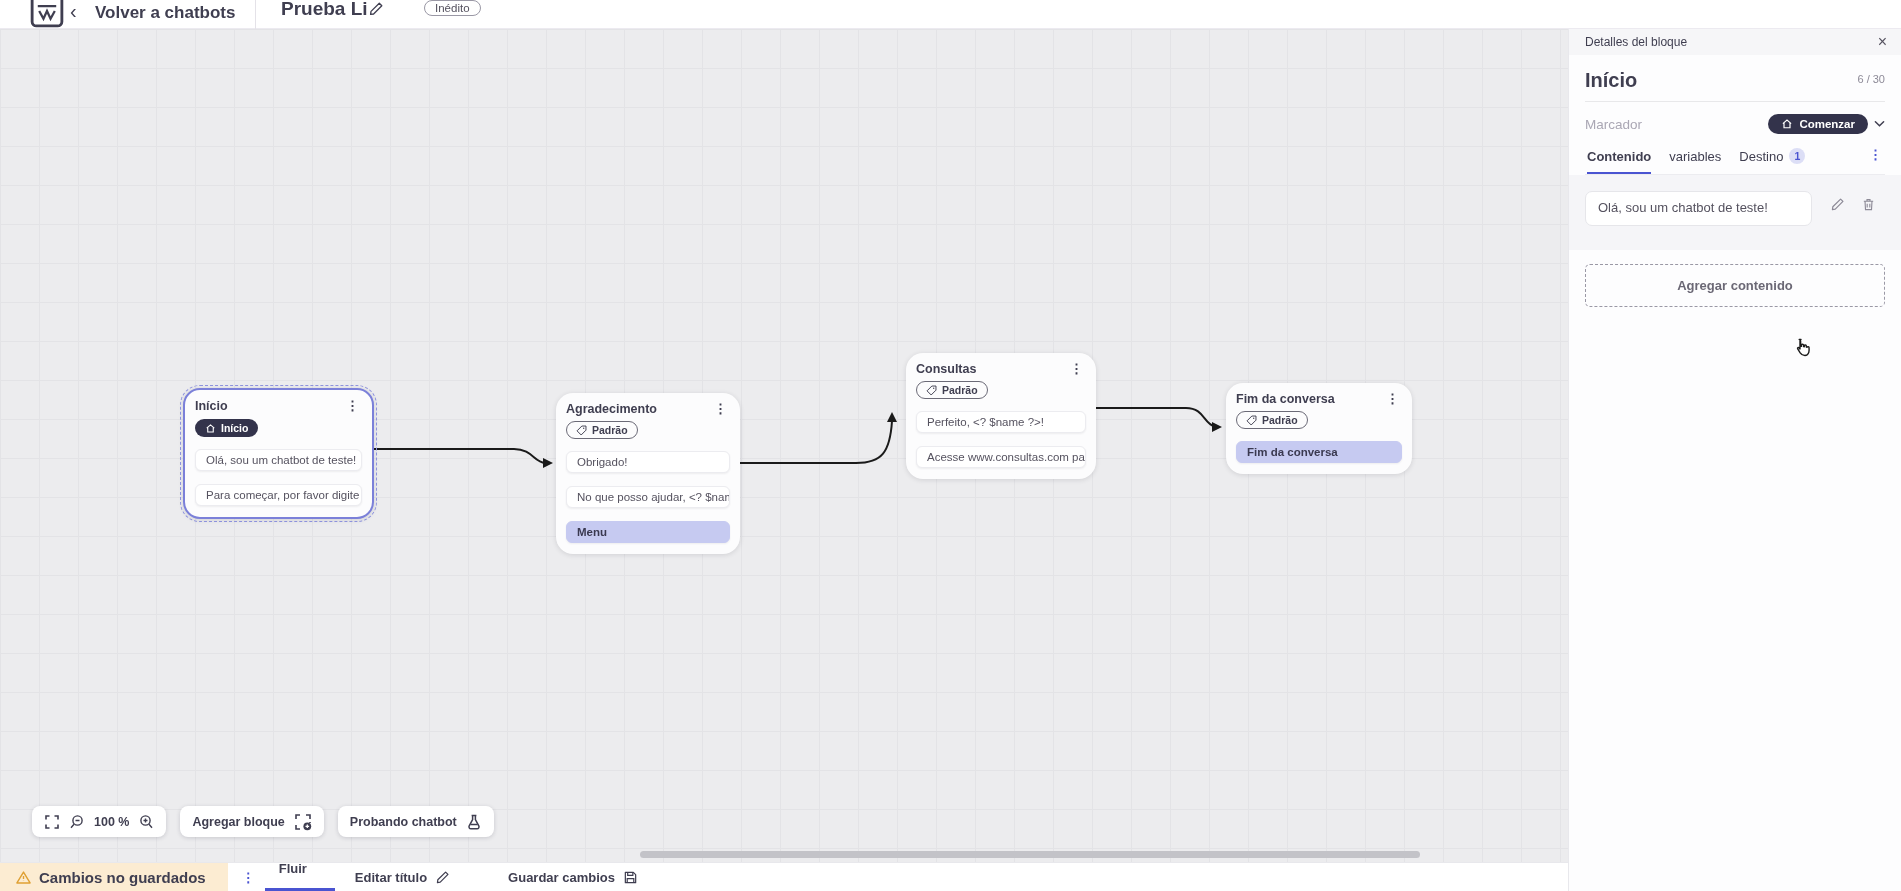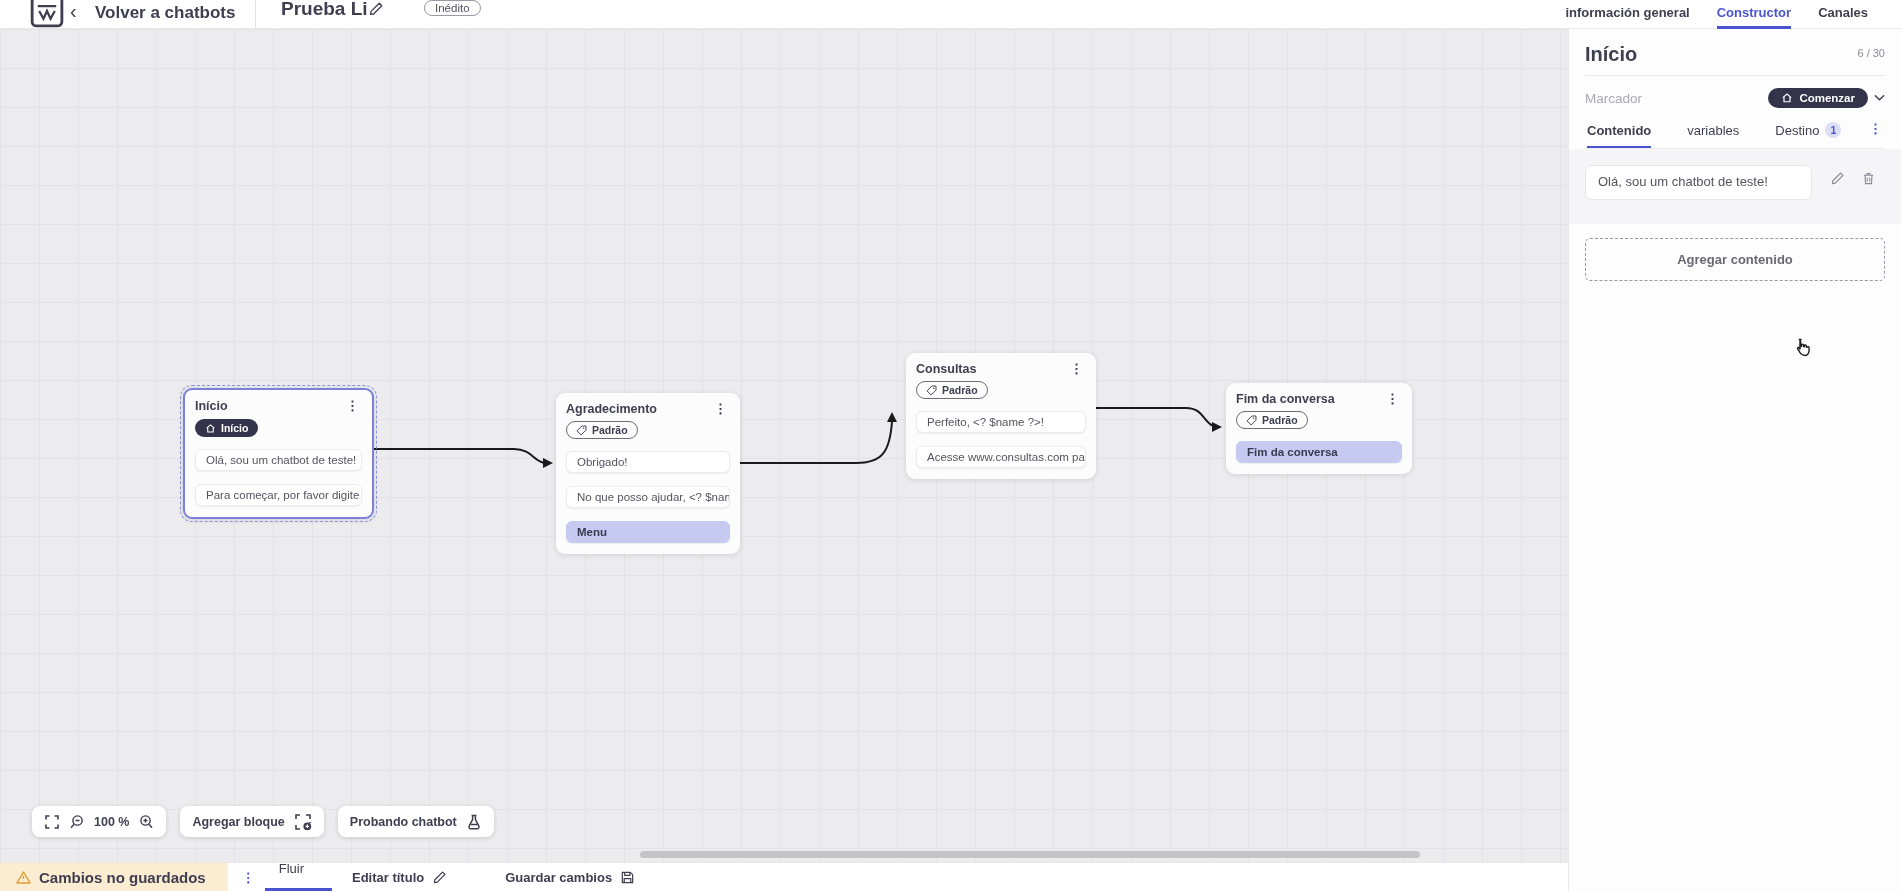--- a/index.html
+++ b/index.html
@@ -18,21 +18,21 @@
   .top-tabs { position:absolute; right:33px; top:0; height:29px; display:flex; gap:27px; align-items:center; }
   .top-tab { font-size:13px; font-weight:bold; color:#3f3e50; height:29px; line-height:26px; cursor:pointer; border-bottom:3px solid transparent; }
   .top-tab.active { color:#4a54d1; border-bottom:3px solid #4a54d1; }
 
   
   .canvas { position:absolute; left:0; top:29px; right:333px; bottom:29px; background-color:#ececee;
     background-image:linear-gradient(#e3e3e6 1px, transparent 1px),linear-gradient(90deg,#e3e3e6 1px, transparent 1px);
     background-size:39px 39px; overflow:hidden; }
   .edges { position:absolute; left:0; top:0; width:1568px; height:833px; pointer-events:none; }
 
-  .node { position:absolute; background:#fcfcfd; border-radius:9px; box-shadow:0 1px 5px rgba(40,40,60,.14); padding:9px 10px 11px; }
+  .node { position:absolute; background:#fcfcfd; border-radius:17px; box-shadow:0 1px 5px rgba(40,40,60,.14); padding:9px 10px 11px; }
   .node.selected { border:2px solid #7b80d9; outline:1px dashed #8d92dd; outline-offset:2px; }
   .node-head { display:flex; justify-content:space-between; align-items:flex-start; }
   .node-title { font-size:12.5px; font-weight:bold; color:#3f3e50; }
   .kebab { color:#3f3e50; font-size:13px; font-weight:bold; line-height:1; letter-spacing:0; cursor:pointer; padding:0 3px; }
   .badge-dark { display:inline-flex; align-items:center; gap:5px; background:#33334b; color:#fff; border-radius:999px; font-size:10.5px; font-weight:bold; padding:3px 10px; margin-top:6px; }
   .badge-outline { display:inline-flex; align-items:center; gap:5px; background:#fcfcfd; border:1px solid #6b6a77; color:#3f3e50; border-radius:999px; font-size:10.5px; font-weight:bold; padding:2px 9px; margin-top:5px; }
   .node-items { margin-top:11px; display:flex; flex-direction:column; gap:13px; }
   .node-item { background:#fff; border:1px solid #ececf0; box-shadow:0 1px 2px rgba(40,40,60,.07); border-radius:6px; padding:4px 10px; font-size:11.5px; color:#55525f; white-space:nowrap; overflow:hidden; }
   .node-item.hl { background:#c6caf1; border-color:#c6caf1; color:#3a3950; font-weight:bold; }
 
@@ -50,38 +50,38 @@
   .panel-body { padding:14px 16px 0; }
   .block-title-row { display:flex; justify-content:space-between; align-items:flex-start; }
   .block-title { font-size:20px; font-weight:bold; color:#3f3e50; }
   .char-counter { font-size:11px; color:#8d8a97; margin-top:4px; }
   .panel-hr { border:none; border-top:1px solid #e8e8ea; margin:9px 0 12px; }
   .marker-row { display:flex; justify-content:space-between; align-items:center; }
   .marker-label { font-size:13.5px; color:#aaa7b4; }
   .marker-right { display:flex; align-items:center; gap:6px; }
   .marker-pill { display:inline-flex; align-items:center; gap:6px; background:#33334b; color:#fff; border-radius:999px; font-size:11.5px; font-weight:bold; padding:4px 13px; cursor:pointer; }
   .chev { width:11px; height:8px; color:#3f3e50; cursor:pointer; }
-  .panel-tabs { display:flex; align-items:center; gap:36px; margin-top:14px; border-bottom:1px solid #ececf0; padding:0 0 0 2px; position:relative; }
+  .panel-tabs { display:flex; align-items:center; gap:18px; margin-top:14px; border-bottom:1px solid #ececf0; padding:0 0 0 2px; position:relative; }
   .panel-tab { font-size:13px; color:#3f3e50; padding-bottom:8px; border-bottom:2px solid transparent; cursor:pointer; display:flex; align-items:center; gap:6px; }
   .panel-tab.active { font-weight:bold; border-bottom:2px solid #4a54d1; }
   .tab-badge { background:#dcdef6; color:#4a54d1; font-size:10.5px; font-weight:bold; width:16px; height:16px; border-radius:50%; display:inline-flex; align-items:center; justify-content:center; }
   .panel-tabs .kebab { position:absolute; right:0; top:0; color:#4a54d1; }
   .content-section { background:#f5f5f8; margin:0 -16px; padding:16px 16px 14px; }
   .content-row { display:flex; align-items:flex-start; gap:10px; margin-bottom:10px; }
   .content-card { flex:0 0 227px; background:#fff; border:1px solid #e6e6ea; border-radius:7px; padding:7px 12px; font-size:13px; color:#55525f; line-height:1.45; }
   .row-icons { display:flex; gap:16px; margin-top:6px; margin-left:8px; }
   .mini-icon { width:15px; height:15px; color:#8d8a97; cursor:pointer; }
   .add-content { margin:14px 0 0; border:1.5px dashed #9a98a5; border-radius:5px; height:43px; display:flex; align-items:center; justify-content:center; font-size:13px; font-weight:bold; color:#6b6875; cursor:pointer; }
 
   
   .bottombar { position:absolute; left:0; bottom:0; width:1568px; height:29px; background:#fff; border-top:1px solid #e8e8ec; display:flex; align-items:stretch; z-index:40; }
   .unsaved { background:#fcecd2; display:flex; align-items:center; gap:8px; padding:0 22px 0 16px; font-size:15px; font-weight:bold; color:#3f3e50; }
   .warn-icon { width:15px; height:15px; }
   .bb-kebab { display:flex; align-items:center; padding:0 10px 0 14px; color:#4a54d1; font-size:13px; font-weight:bold; cursor:pointer; }
-  .bb-tab { display:flex; align-items:center; padding:0 28px 14px 14px; font-size:13px; font-weight:normal; color:#3f3e50; border-bottom:3px solid #4a54d1; cursor:pointer; }
+  .bb-tab { display:flex; align-items:center; padding:0 28px 14px 14px; font-size:13px; font-weight:bold; color:#3f3e50; border-bottom:3px solid #4a54d1; cursor:pointer; }
   .bb-link { display:flex; align-items:center; gap:8px; padding:0 20px; font-size:13px; font-weight:bold; color:#3f3e50; cursor:pointer; }
   .bb-link .mini-icon { color:#3f3e50; margin-top:1px; }
 
   .cursor-hand { position:absolute; left:1792px; top:336px; width:24px; height:26px; z-index:60; }
 </style>
 </head>
 <body>
 
 <div class="page">
 
@@ -91,25 +91,20 @@
       <path d="M5.5 8.5h13M6.5 12l3 5.5 2.5-5.5 2.5 5.5 3-5.5" stroke="#3f3e50" stroke-width="1.6" fill="none"></path>
     </svg>
     <span class="back-btn">‹</span>
     <span class="back-label">Volver a chatbots</span>
     <div class="tb-divider"></div>
     <span class="flow-title">Prueba Li</span>
     <svg class="title-pencil" viewBox="0 0 16 16">
       <path d="M11.3 2.2l2.5 2.5L5.6 13l-3 .4.4-3z" fill="none" stroke="currentColor" stroke-width="1.3" stroke-linejoin="round"></path>
     </svg>
     <span class="status-pill">Inédito</span>
-    <div class="top-tabs">
-      <span class="top-tab">información general</span>
-      <span class="top-tab active">Constructor</span>
-      <span class="top-tab">Canales</span>
-    </div>
   </div>
 
   <div class="canvas">
 
     <svg class="edges" viewBox="0 0 1568 833">
       <path d="M374 420 H514 C532 420 534 433 545 434" fill="none" stroke="#1a1a1a" stroke-width="2"></path>
       <polygon points="553,434 543,429 543,439" fill="#1a1a1a"></polygon>
       <path d="M740 434 H856 C882 434 890 423 892 392" fill="none" stroke="#1a1a1a" stroke-width="2"></path>
       <polygon points="892,383 887,393 897,393" fill="#1a1a1a"></polygon>
       <path d="M1087 379 H1186 C1204 379 1204 395 1214 397" fill="none" stroke="#1a1a1a" stroke-width="2"></path>
@@ -216,20 +211,24 @@
             <path d="M5.6 1.5h4.8M6.6 1.5v4.2l-3.4 6.2a1.9 1.9 0 001.7 2.8h6.2a1.9 1.9 0 001.7-2.8L9.4 5.7V1.5" fill="none" stroke="currentColor" stroke-width="1.5" stroke-linejoin="round"></path>
             <path d="M4.5 10.5h7" stroke="currentColor" stroke-width="1.5"></path>
           </svg>
       </div>
     </div>
 
     <div class="hscrollbar"></div>
   </div>
 
   <div class="panel">
+    <div class="panel-header">
+      <span class="panel-header-title">Detalles del bloque</span>
+      <span class="panel-close">×</span>
+    </div>
     <div class="panel-body">
       <div class="block-title-row">
         <span class="block-title">Início</span>
         <span class="char-counter">6 / 30</span>
       </div>
       <hr class="panel-hr">
       <div class="marker-row">
         <span class="marker-label">Marcador</span>
         <span class="marker-right">
           <span class="marker-pill">

